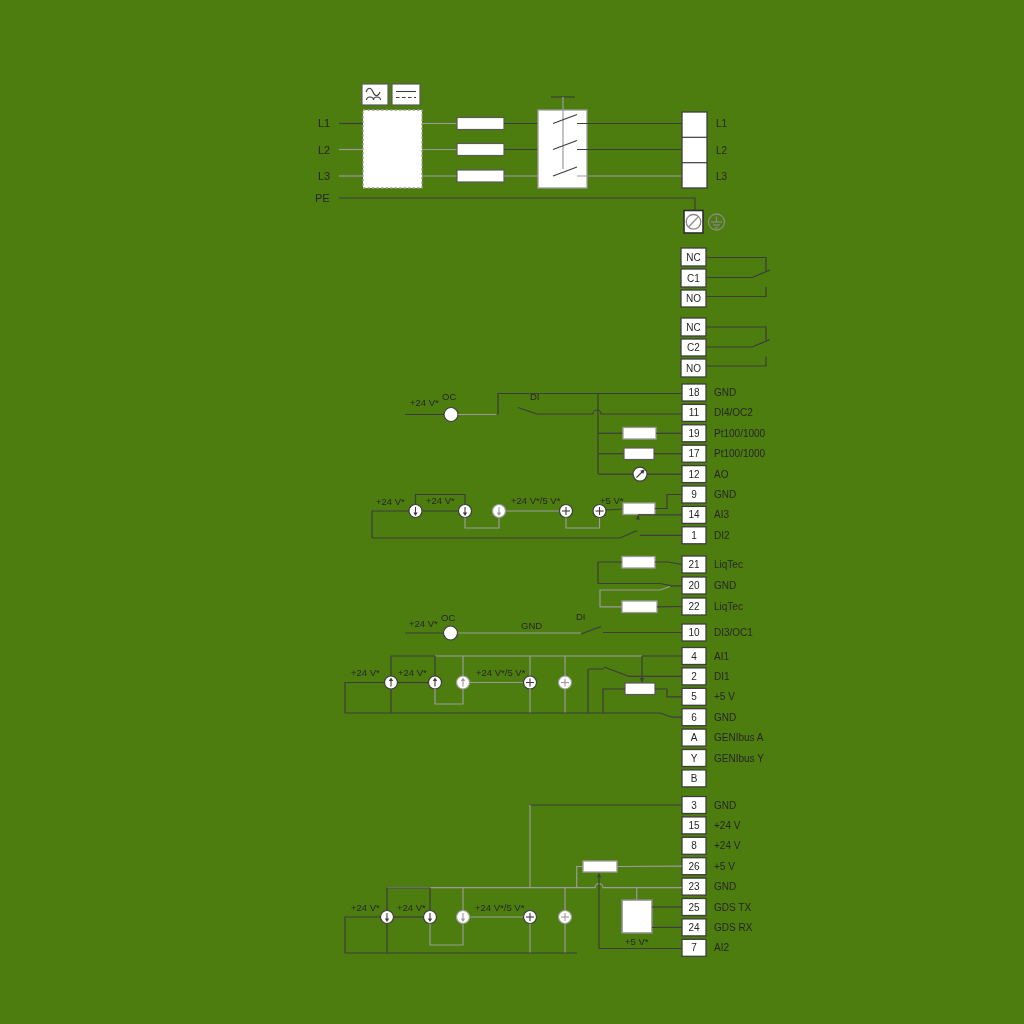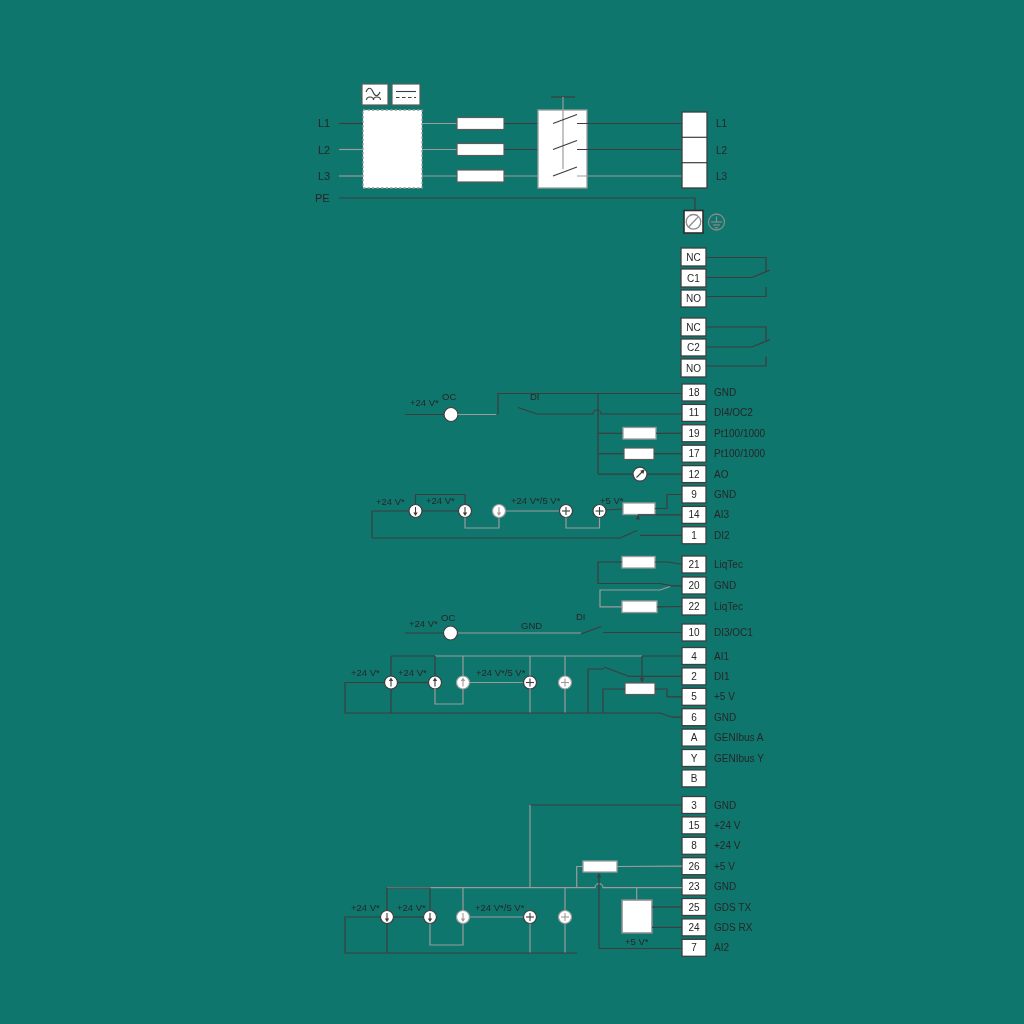--- a/index.html
+++ b/index.html
@@ -1,16 +1,16 @@
 <!DOCTYPE html>
 <html><head>
 <meta charset="utf-8">
 <style>
   html,body{margin:0;padding:0;background:#ffffff;}
-  .stage{width:1024px;height:1024px;position:relative;background:#0f766e;}
+  .stage{width:1024px;height:1024px;position:relative;background:#4d7c0f;}
   svg{display:block;}
   text{font-family:"Liberation Sans","DejaVu Sans",sans-serif;fill:#262626;}
   .t11{font-size:11px;}
   .t10{font-size:10px;}
   .t95{font-size:9.5px;}
   .num{font-size:10px;text-anchor:middle;}
   .w{fill:none;stroke:#3d3d3d;stroke-width:1.2;}
   .wg{fill:none;stroke:#9c9c9c;stroke-width:1.2;}
   .bx{fill:#fff;stroke:#3d3d3d;stroke-width:1.3;}
   .bxm{fill:#fff;stroke:#5a5a5a;stroke-width:1.2;}

